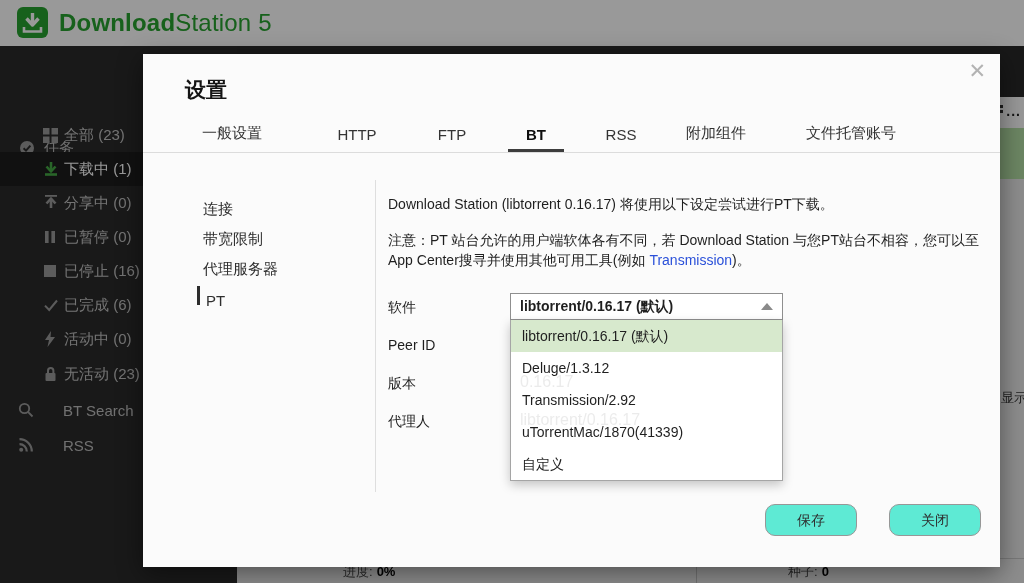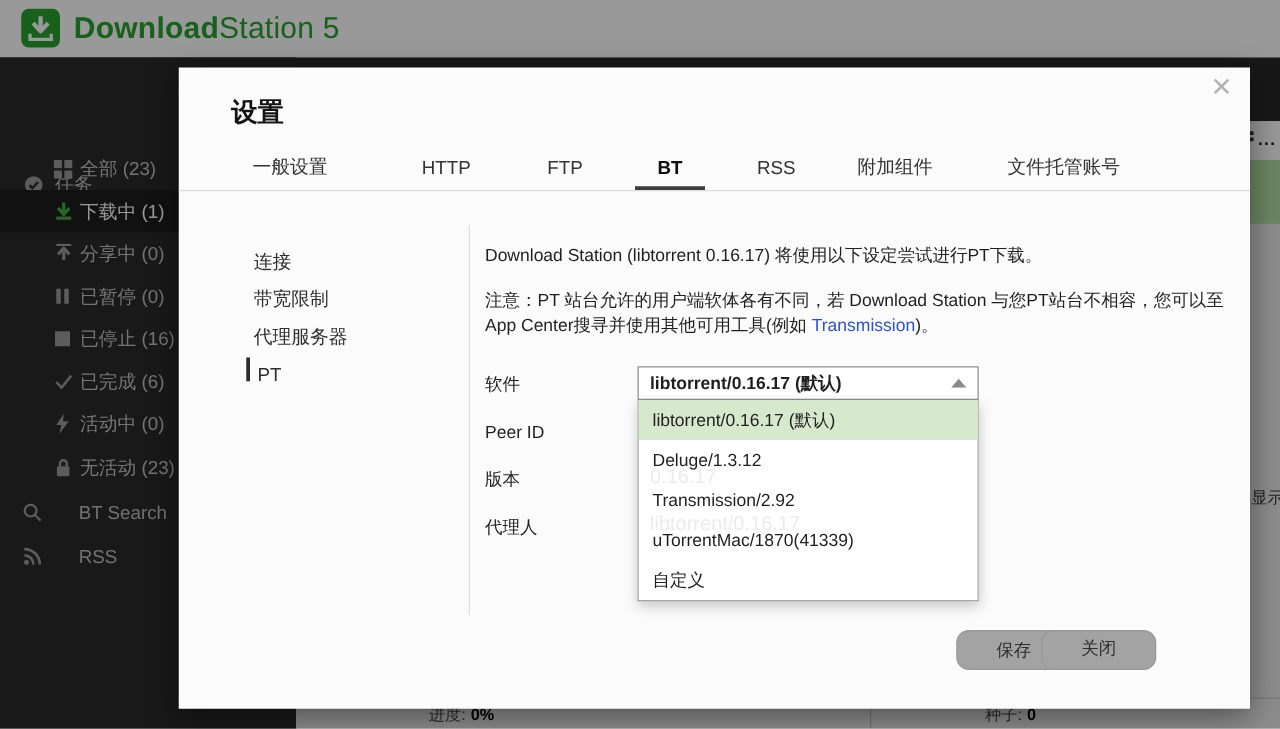--- a/index.html
+++ b/index.html
@@ -65,23 +65,23 @@
   .ghost-value { position:absolute; left:377px; font-size:16px; color:#737373; white-space:nowrap; z-index:1; }
 
   .select-box { position:absolute; left:367px; top:239px; width:273px; height:27px; background:#ffffff; border:1px solid #8f8f8f; z-index:2; cursor:pointer; }
   .select-box .val { position:absolute; left:9px; top:4px; font-size:14px; font-weight:bold; color:#1f1f1f; white-space:nowrap; }
   .caret-up { position:absolute; right:9px; top:9px; width:0; height:0; border-left:6px solid transparent; border-right:6px solid transparent; border-bottom:7px solid #8a8a8a; }
 
   .option-list { position:absolute; left:367px; top:266px; width:273px; background:rgba(255,255,255,0.86); border:1px solid #a5a5a5; border-top:none; box-shadow:0 4px 10px rgba(0,0,0,0.22); z-index:2; }
   .option { height:32px; line-height:32px; padding-left:11px; font-size:14px; color:#1f1f1f; white-space:nowrap; cursor:pointer; }
   .option.selected { background:#d7e9cd; }
 
-  .dlg-btn { position:absolute; top:450px; width:92px; height:32px; background:#a3a3a3; border:1px solid #979797; border-radius:10px; font-size:14px; color:#2e2e2e; text-align:center; line-height:30px; cursor:pointer; }
+  .dlg-btn { position:absolute; top:450px; width:92px; height:32px; background:#5eead4; border:1px solid #979797; border-radius:10px; font-size:14px; color:#2e2e2e; text-align:center; line-height:30px; cursor:pointer; }
   .btn-save { left:622px; }
-  .btn-close { left:690px;font-family:Liberation Serif, serif; }
+  .btn-close { left:746px; }
 </style>
 </head>
 <body>
 
 <div class="stage">
 
   <div class="app-header">
     <div class="logo-badge">
       <svg width="31" height="31" viewBox="0 0 31 31">
         <path d="M15.5 6 v10" stroke="#ffffff" stroke-width="3.4" fill="none"></path>

